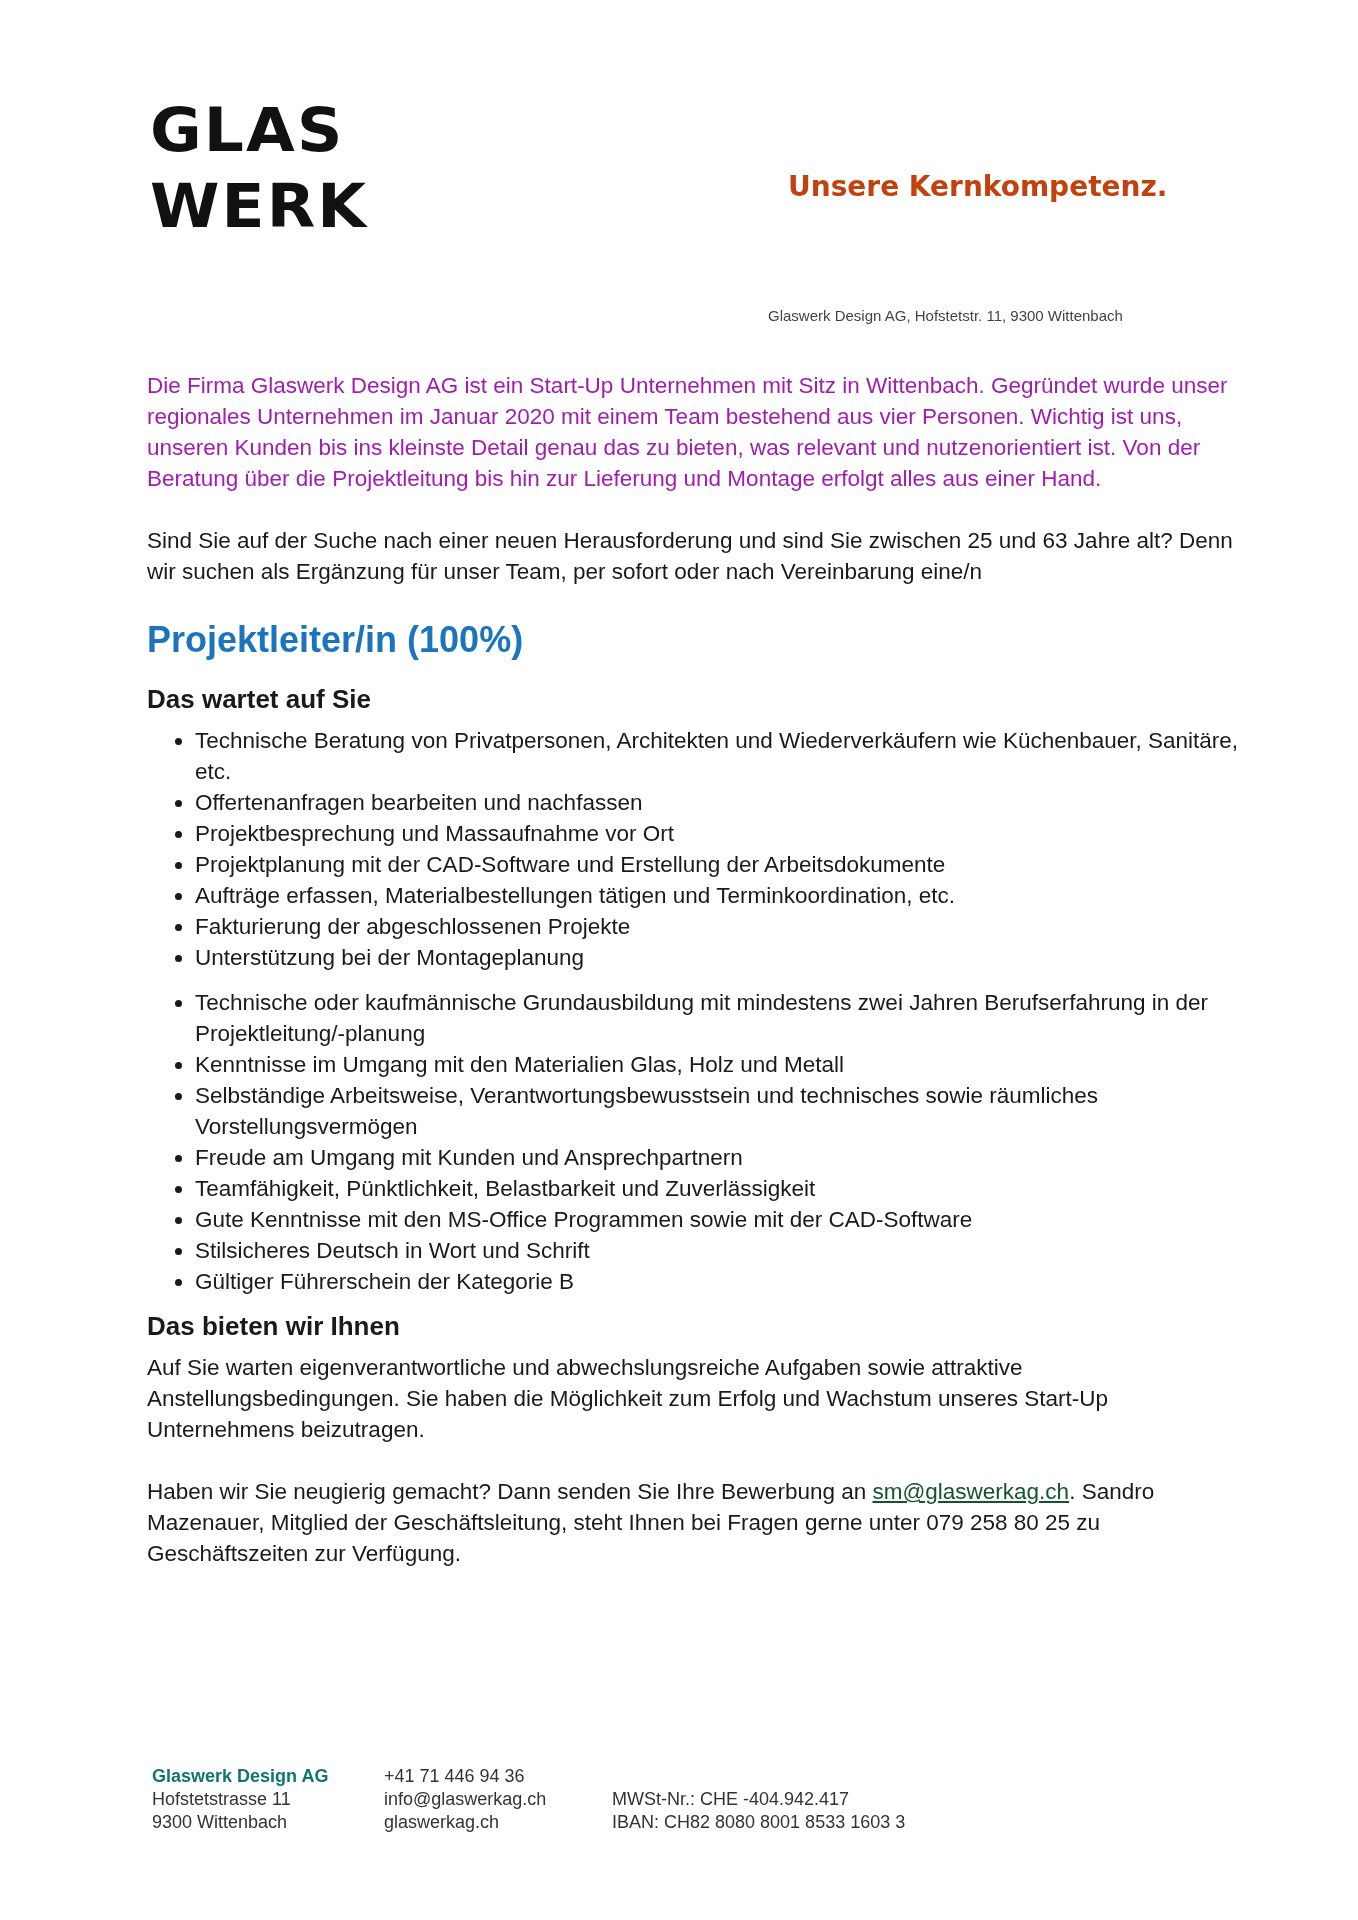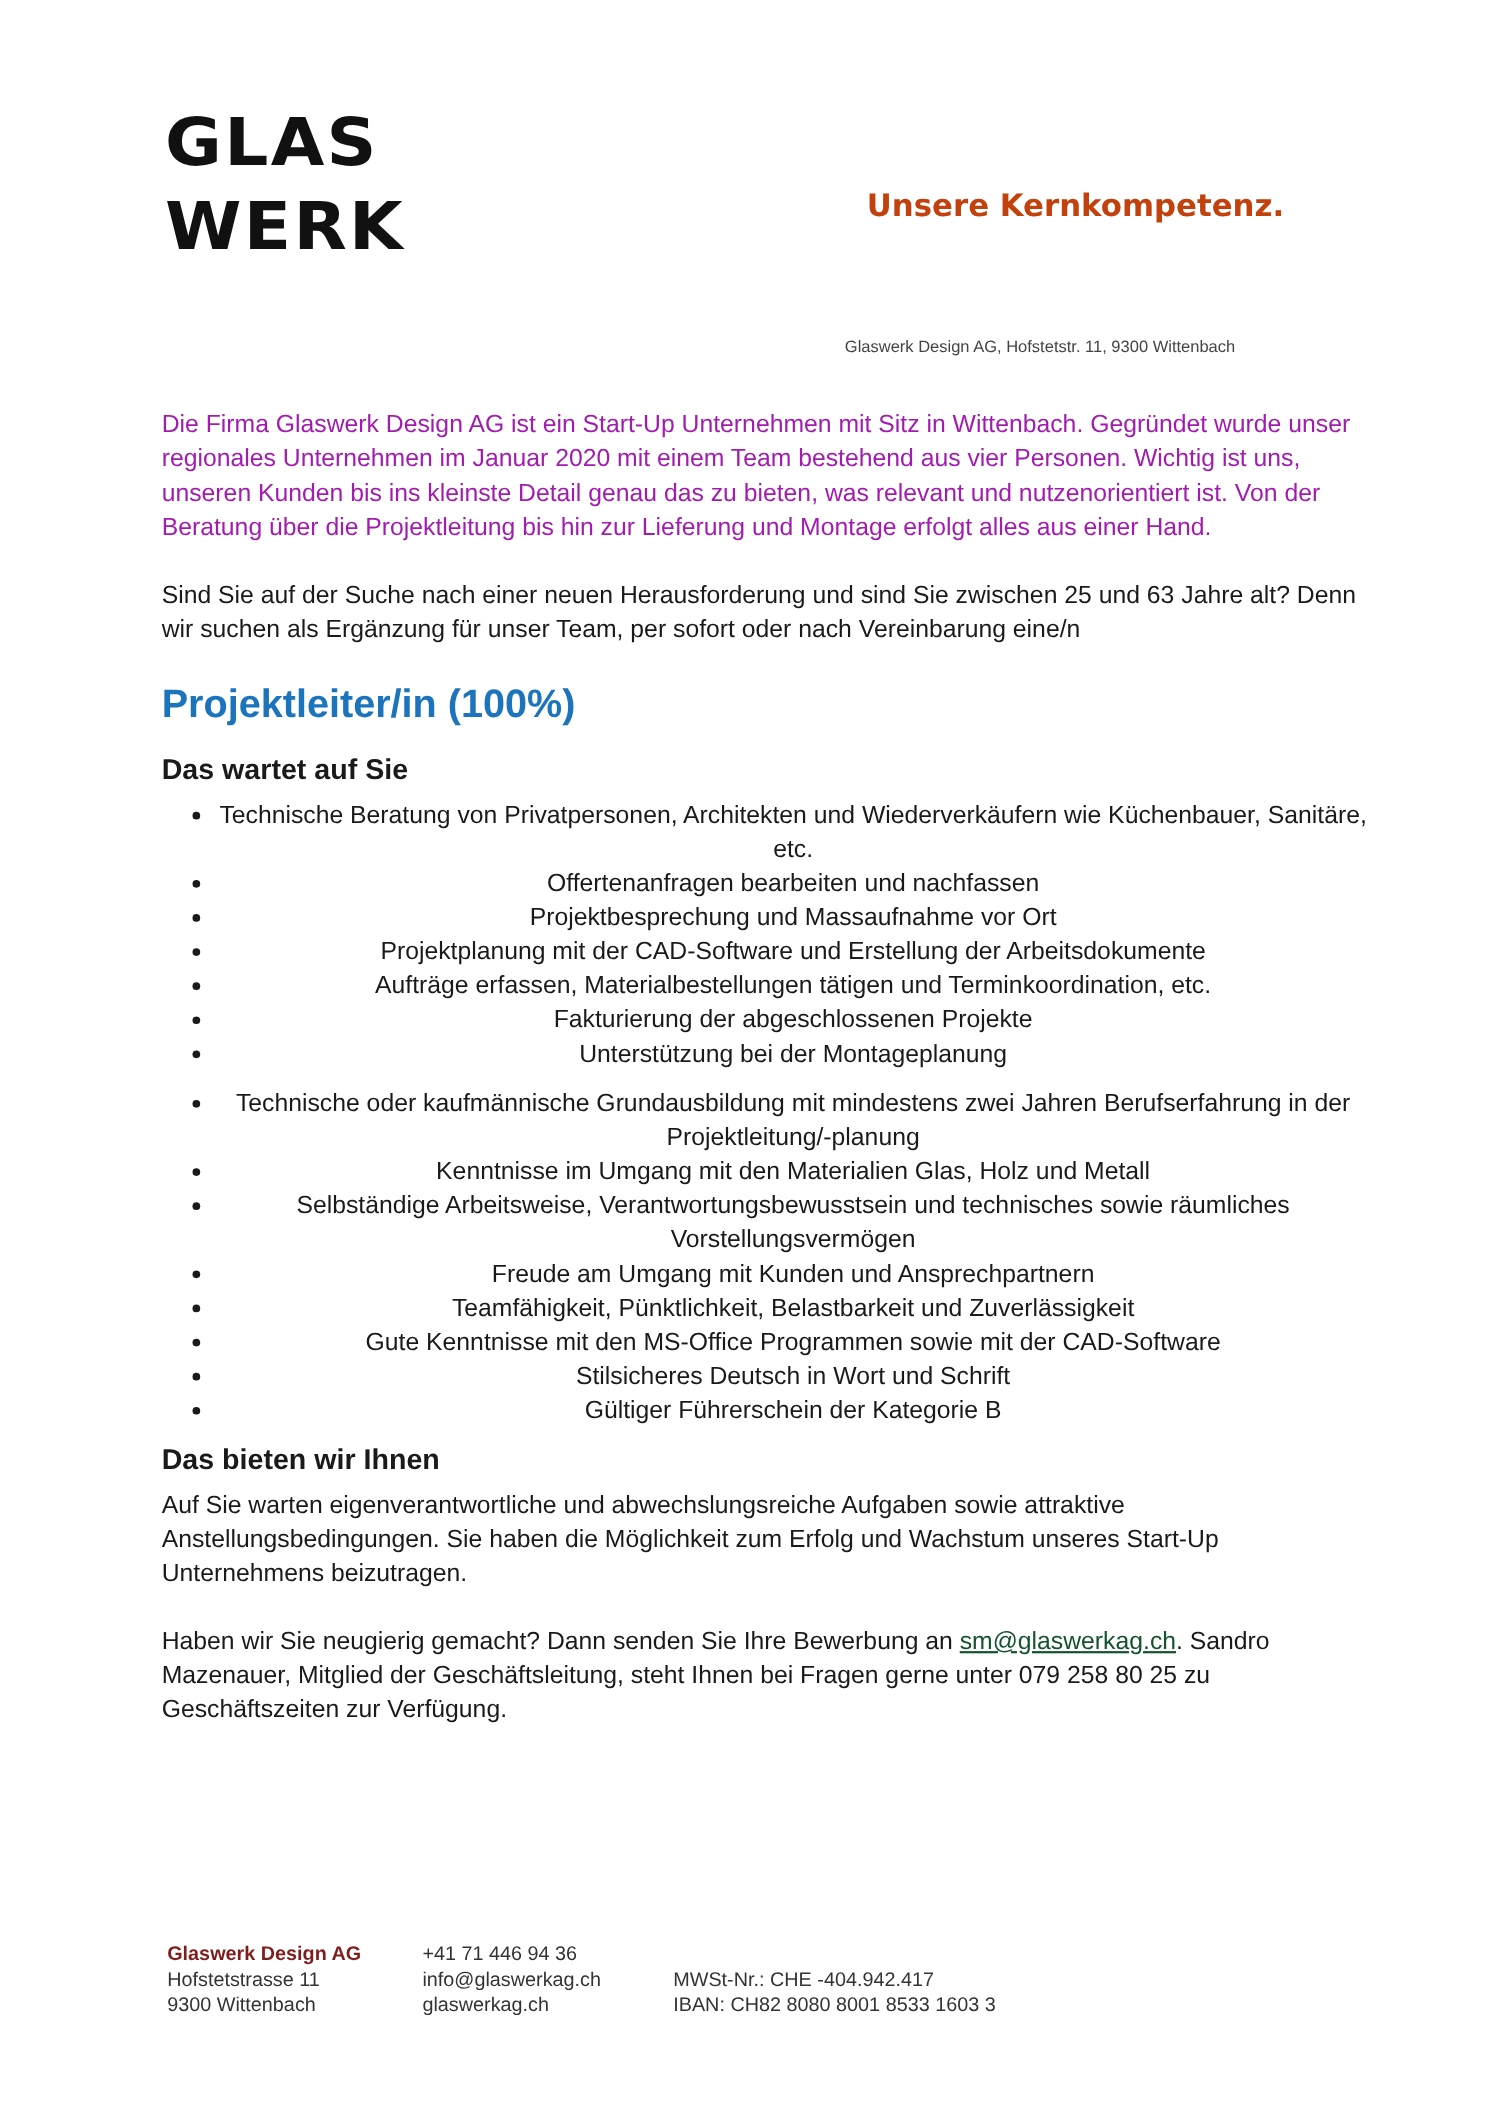--- a/index.html
+++ b/index.html
@@ -9,29 +9,29 @@
           font-weight: bold; font-size: 60px; line-height: 76px; letter-spacing: 2px; color: #111; }
   .logo div { transform: scaleX(1.05); transform-origin: left; }
   .slogan { position: absolute; left: 788px; top: 166px; font-family: "DejaVu Sans", sans-serif;
             font-weight: bold; font-size: 28px; line-height: 42px; color: #c2410c; }
   .address-line { position: absolute; left: 768px; top: 307px; font-size: 15px; color: #444; }
   .content { position: absolute; left: 147px; top: 370px; width: 1100px; font-size: 22.5px; line-height: 31px; }
   .intro { color: #a21caf; margin: 0 0 31px 0; }
   .para { margin: 0 0 31px 0; }
   .job-title { color: #1c75bc; font-weight: bold; font-size: 36px; line-height: 44px; margin: 0 0 22px 0; }
   .section-title { font-weight: bold; font-size: 26px; margin: 0 0 10px 0; }
-  ul { margin: 0 0 14px 0; padding-left: 48px; text-align: center; }
+  ul { margin: 0 0 14px 0; padding-left: 48px; }
   li { margin: 0; padding-left: 0; }
   .link { color: #14532d; text-decoration: underline; }
   .footer { position: absolute; left: 152px; top: 1765px; font-size: 18px; line-height: 23px; color: #333; }
   .footer .col { position: absolute; white-space: nowrap; }
   .footer .c1 { left: 0; top: 0; }
   .footer .c2 { left: 232px; top: 0; }
   .footer .c3 { left: 460px; top: 23px; }
-  .bold { font-weight: bold; color: #7f1d1d; }
+  .bold { font-weight: bold; color: #0f766e; }
 </style>
 </head>
 <body>
 
 <div class="logo">
   <div>GLAS</div>
   <div>WERK</div>
 </div>
 
 <div class="slogan">

